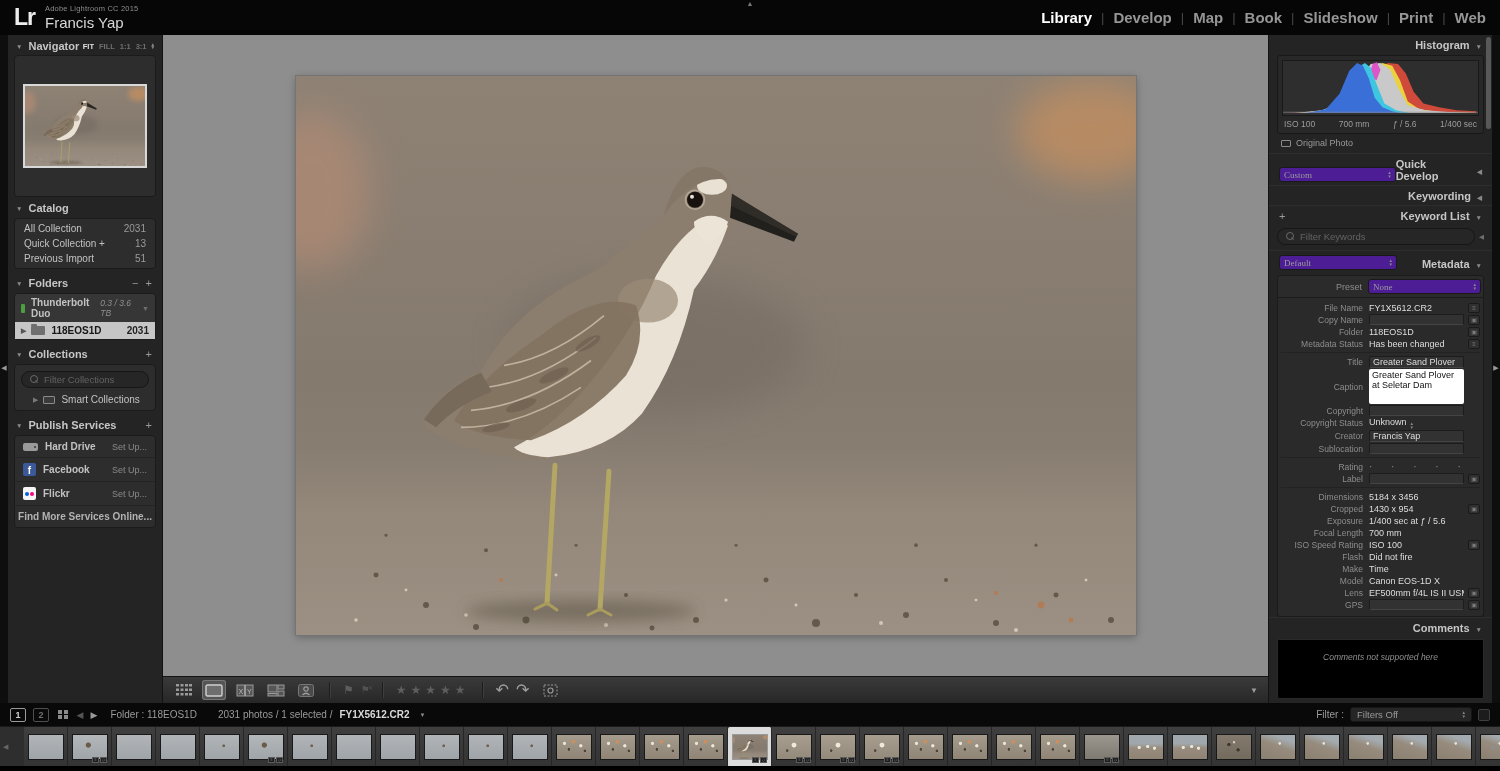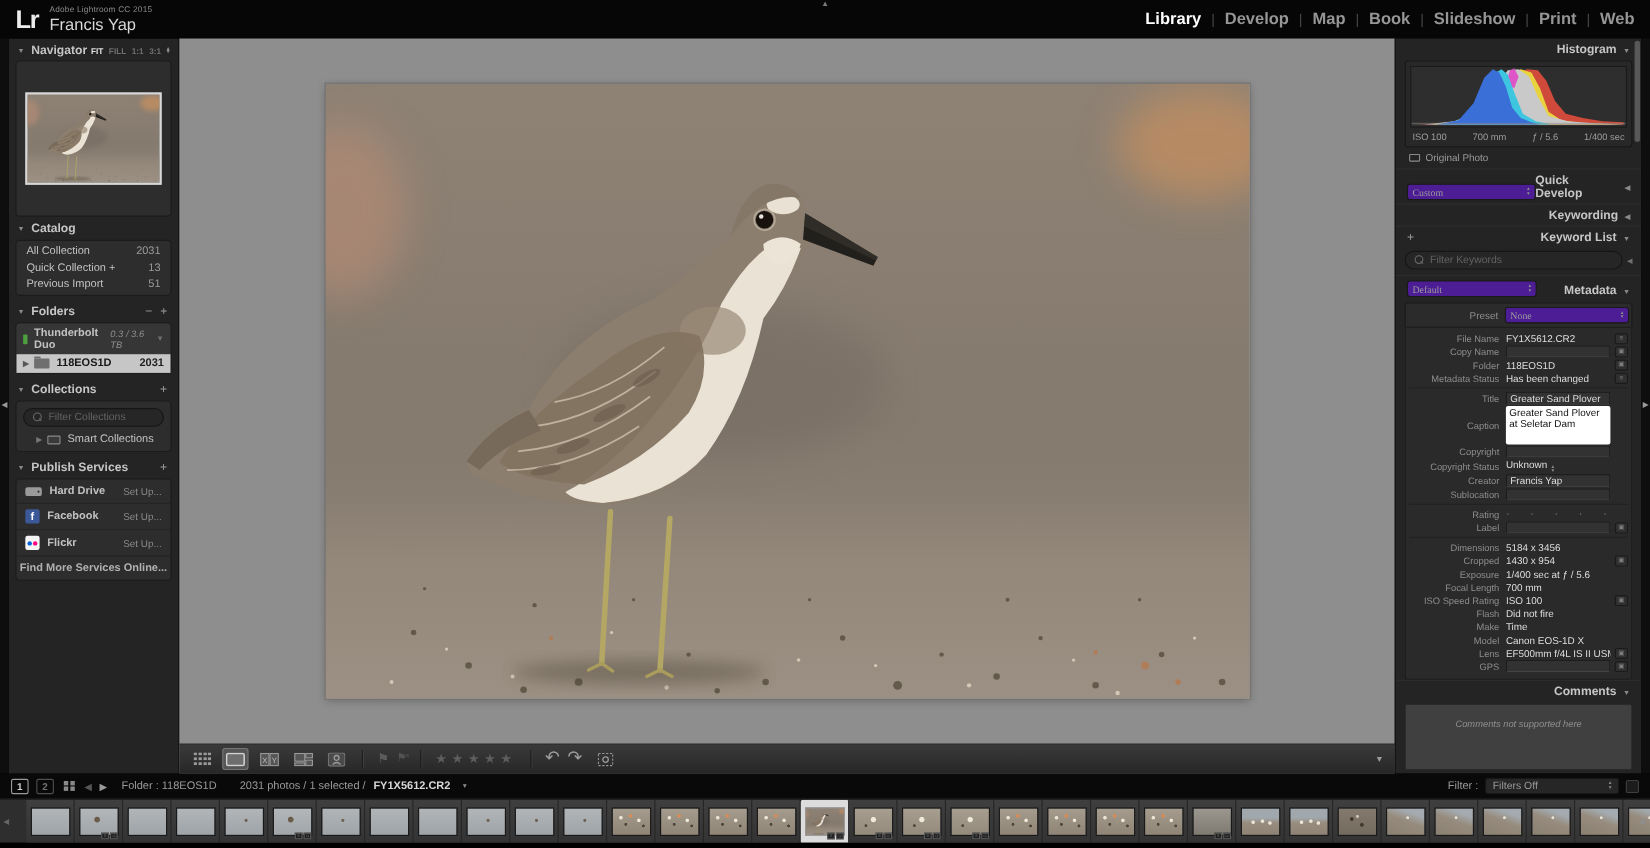--- a/index.html
+++ b/index.html
@@ -116,21 +116,21 @@
   .mrow{display:flex;align-items:center;min-height:11px;margin:1px 0;}
   .mlabel{width:82px;text-align:right;color:#8d8d8d;font-size:8.5px;flex:none;}
   .mval{flex:1;margin-left:6px;color:#dedede;font-size:9px;white-space:nowrap;overflow:hidden;min-height:10px;}
   .mfield{background:#323232;border:1px solid #1c1c1c;border-bottom-color:#444;border-radius:2px;padding:0 3px;min-height:11px;}
   .mcaption{background:#ffffff;color:#111;height:35px;border-radius:2px;padding:1px 3px;align-self:flex-start;white-space:normal;line-height:10px;}
   .mrating{color:#8a8a8a;letter-spacing:8px;font-size:10px;}
   .micon{width:12px;height:10px;margin-left:4px;background:#303030;border:1px solid #1a1a1a;border-radius:2px;
          color:#7c7c7c;font-size:6px;line-height:8px;text-align:center;flex:none;}
   .mico-sp{width:12px;margin-left:4px;flex:none;}
   .udsmall{font-size:5px;color:#8a8a8a;margin-left:4px;line-height:3.5px;display:inline-flex;flex-direction:column;}
-  .commentsbox{margin:2px 8px;background:#404040;border:1px solid #2a2a2a;border-radius:2px;height:60px;
+  .commentsbox{margin:2px 8px;background:#000000;border:1px solid #2a2a2a;border-radius:2px;height:60px;
                display:flex;justify-content:center;padding-top:12px;color:#8f8f8f;font-style:italic;font-size:8.5px;flex:none;}
   .rscroll{position:absolute;right:1px;top:2px;width:5px;height:92px;background:#585858;border-radius:3px;}
 
   
   .striphead{height:23px;background:#090909;display:flex;align-items:center;gap:7px;padding:0 10px;font-size:10px;color:#9a9a9a;}
   .winbox{border:1px solid #9a9a9a;color:#cfcfcf;font-size:9px;font-weight:bold;padding:0 4.5px;border-radius:2px;line-height:12px;}
   .winbox.dim{border-color:#4f4f4f;color:#6f6f6f;}
   .sh-grid{display:inline-grid;grid-template-columns:4px 4px;grid-gap:1.5px;margin:0 2px;}
   .sh-grid i{width:4px;height:4px;background:#8a8a8a;display:block;}
   .sh-arr{font-size:9px;}

